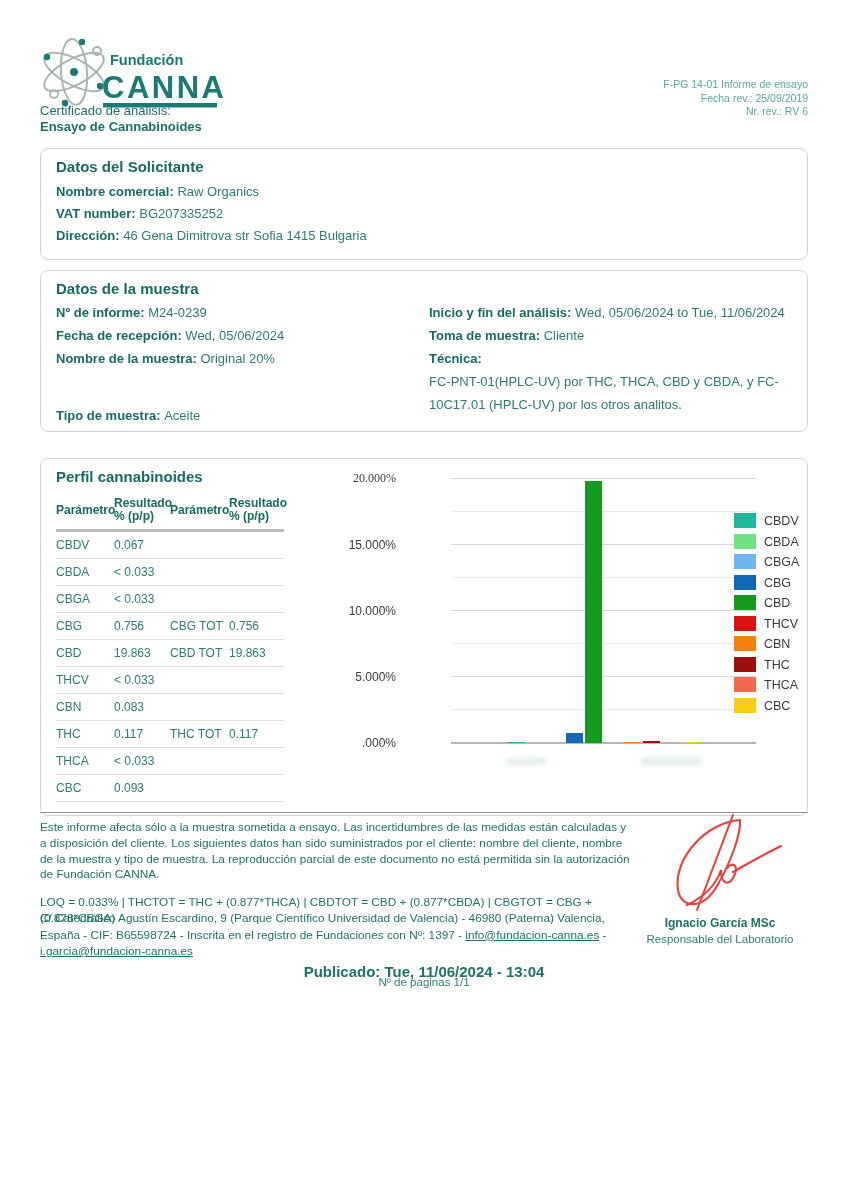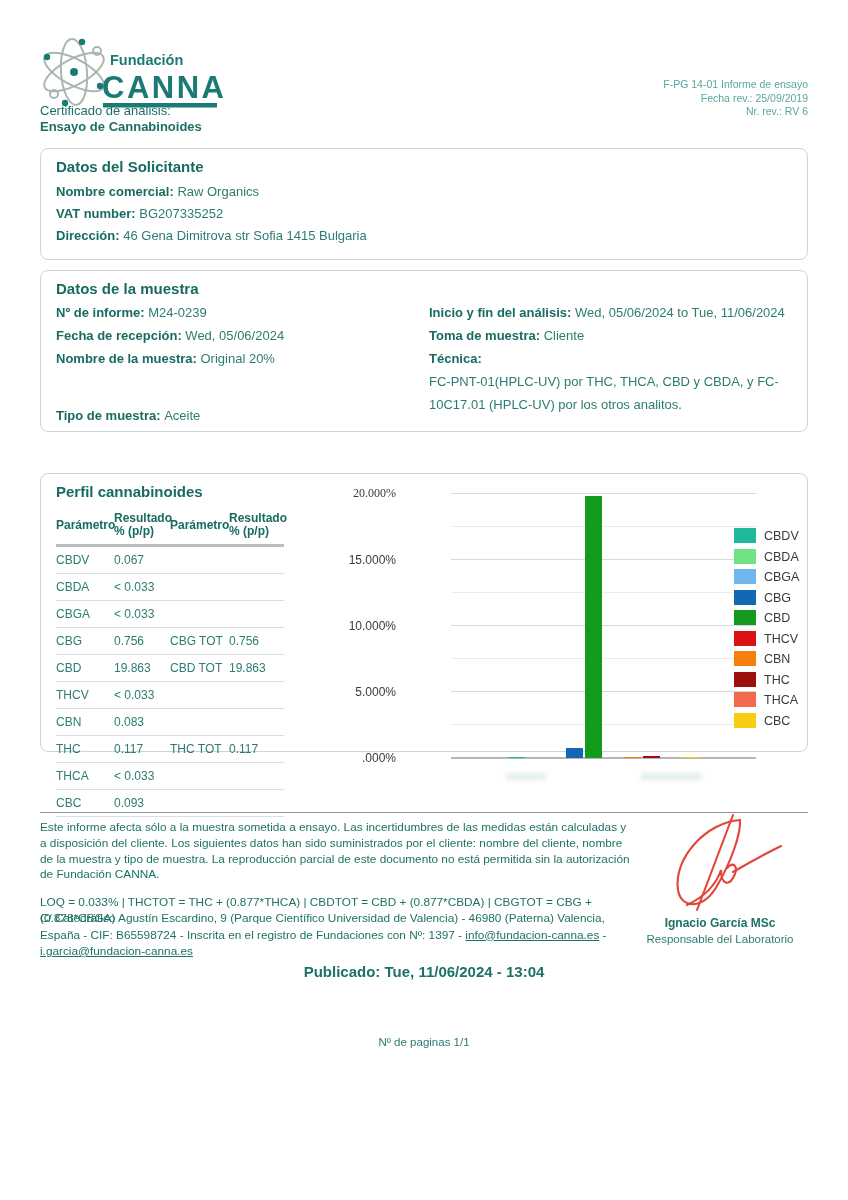--- a/index.html
+++ b/index.html
@@ -13,21 +13,21 @@
   .subtitle .bold { font-weight:bold; }
   .doc-meta { position:absolute; right:40px; top:49px; text-align:right; color:#56a89d; font-size:10.5px; line-height:13.5px;margin-top:29px; }
 
   
   .box { position:absolute; left:40px; width:768px; border:1.5px solid #ccd4d9; border-radius:8px; background:#fff; }
   .box-title { position:absolute; left:15px; top:9px; font-size:15px; font-weight:bold; color:#176b60; }
   .field { position:absolute; font-size:13px; color:#2c7c71; white-space:nowrap; }
   .field b { color:#176b60; }
   #box-solicitante { top:148px; height:112px; }
   #box-muestra { top:270px; height:162px;padding-left:39px; }
-  #box-perfil { top:473px; height:279px; }
+  #box-perfil { top:458px; height:358px; }
 
   
   .ctable { position:absolute; left:15px; top:36px; border-collapse:collapse; table-layout:fixed; width:228px; }
   .ctable th { font-size:12px; color:#176b60; text-align:left; vertical-align:middle; font-weight:bold; padding:2px 2px 6px 0; line-height:13px; border-bottom:3px solid #b9bdbf; }
   .ctable td { font-size:12px; color:#2c7c71; padding:6px 2px 6px 0; border-bottom:1px solid #dcdfe1; }
   .ctable th:nth-child(1), .ctable td:nth-child(1) { width:58px; }
   .ctable th:nth-child(2), .ctable td:nth-child(2) { width:56px; }
   .ctable th:nth-child(3), .ctable td:nth-child(3) { width:59px; }
   .ctable th:nth-child(4), .ctable td:nth-child(4) { width:55px; }
 
@@ -49,21 +49,21 @@
   .divider { position:absolute; left:40px; top:812px; width:768px; height:1px; background:#8f9396; }
   .disclaimer { position:absolute; left:40px; top:820px; width:596px; font-size:11.8px; line-height:15.8px; color:#1d7265; }
   .loq { margin-top:12px; }
   .address { position:absolute; left:40px; top:910px; width:600px; font-size:11.8px; line-height:16.5px; color:#1d7265; }
   .link { color:#1d7265; text-decoration:underline; cursor:pointer; }
   .signature-block { position:absolute; left:630px; top:812px; width:180px; text-align:center; }
   .sig-svg { display:block; margin:0 auto; }
   .sig-name { font-size:12px; font-weight:bold; color:#1d7265; margin-top:2px; }
   .sig-role { font-size:11.5px; color:#2c7c71; margin-top:3px; }
   .published { position:absolute; left:0; top:963px; width:848px; text-align:center; font-size:15px; font-weight:bold; color:#1d7265; }
-  .pages { position:absolute; left:0; top:1036px; width:848px; text-align:center; font-size:11.5px; color:#2c7c71; }
+  .pages { position:absolute; left:0; top:976px; width:848px; text-align:center; font-size:11.5px; color:#2c7c71; }
 </style>
 </head>
 <body>
 
 <div class="page">
 
   <svg class="logo-svg" width="200" height="80" viewBox="0 0 200 80">
     <g stroke="#aab6b1" stroke-width="2" fill="none">
       <ellipse cx="44" cy="38" rx="33" ry="13" transform="rotate(-28 44 38)"></ellipse>
       <ellipse cx="44" cy="38" rx="33" ry="13" transform="rotate(28 44 38)"></ellipse>

